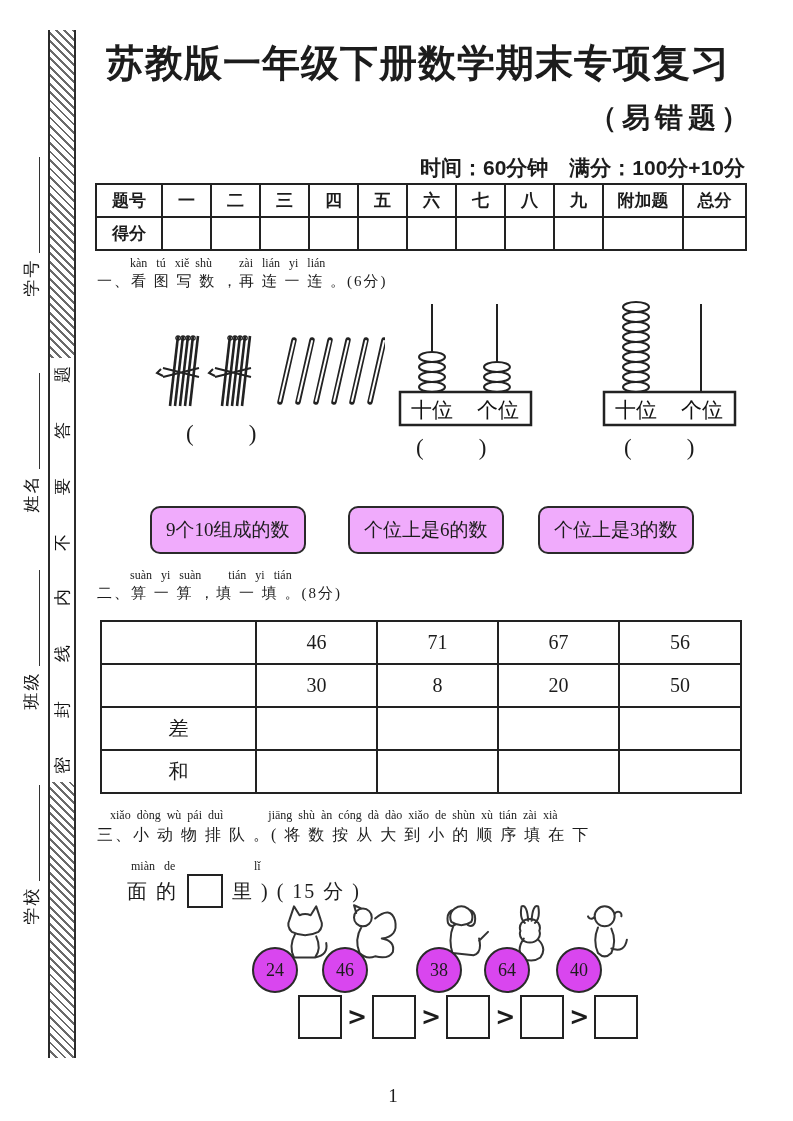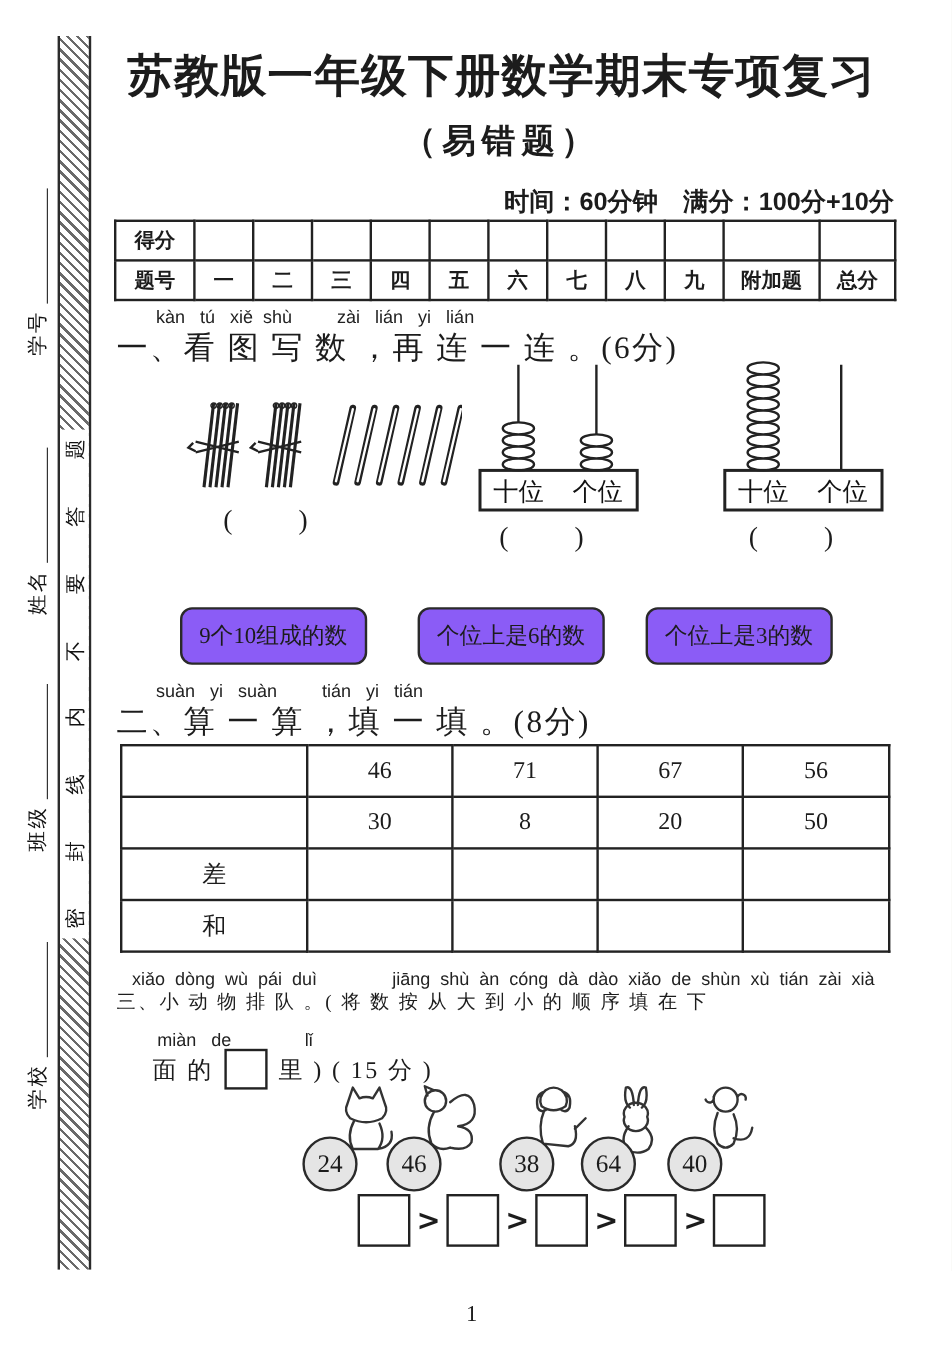--- a/index.html
+++ b/index.html
@@ -15,54 +15,54 @@
   .seal-char{transform:rotate(-90deg);font-size:17px;line-height:1;color:#111;}
 
   .margin-group{position:absolute;left:-46px;width:150px;height:22px;transform:rotate(-90deg);
                 display:flex;align-items:flex-end;justify-content:center;gap:5px;white-space:nowrap;}
   .margin-group .lbl{font-size:17px;letter-spacing:2px;color:#111;line-height:1;}
   .margin-group .blank{width:96px;height:15px;border-bottom:1.6px solid #333;}
 
   
   .title{position:absolute;left:82px;width:672px;top:38px;text-align:center;
          font-size:38px;font-weight:bold;letter-spacing:1px;}
-  .subtitle{position:absolute;left:82px;width:672px;top:99px;text-align:center;
+  .subtitle{position:absolute;left:82px;width:672px;top:99px;text-align:right;
             font-size:28px;font-weight:bold;letter-spacing:5px;}
   .meta{position:absolute;right:48px;top:154px;font-size:21px;font-weight:bold;
         font-family:"Liberation Sans","DejaVu Sans",sans-serif;}
 
   
   .score-table{position:absolute;left:95px;top:183px;width:650px;border-collapse:collapse;table-layout:fixed;}
   .score-table td{border:2px solid #222;height:31px;text-align:center;font-size:17px;font-weight:bold;padding:0;}
 
   
-  .q-pinyin{position:absolute;font-family:Liberation Sans, sans-serif;
-            font-size:15px;color:#222;white-space:pre;}
-  .q-text{position:absolute;font-size:26px;white-space:pre;letter-spacing:2px;}
+  .q-pinyin{position:absolute;font-family:Liberation Serif, serif;
+            font-size:12px;color:#222;white-space:pre;}
+  .q-text{position:absolute;font-size:15px;white-space:pre;letter-spacing:2px;}
 
   
   .fig-svg{position:absolute;}
   .paren-answer{position:absolute;font-size:23px;letter-spacing:3px;white-space:pre;}
   .match-box{position:absolute;top:506px;border:2px solid #2a2a2a;border-radius:10px;
-             padding:9px 14px;font-size:19px;white-space:nowrap;background:#8b5cf6;}
+             padding:9px 14px;font-size:19px;white-space:nowrap;background:#f0abfc;}
 
   
   .calc-table{position:absolute;left:100px;top:620px;width:640px;border-collapse:collapse;table-layout:fixed;}
   .calc-table td{border:2px solid #222;height:41px;text-align:center;font-size:20px;padding:0;}
 
   
   .q3-line2{position:absolute;left:127px;top:874px;display:flex;align-items:center;
             font-size:20px;letter-spacing:2px;white-space:pre;}
   .inline-box{width:32px;height:30px;border:2px solid #222;margin:0 9px;background:#fff;}
 
   .animal-item{position:absolute;top:903px;width:80px;height:92px;}
   .animal-item svg{position:absolute;top:0;right:1px;width:54px;height:60px;}
   .num-circle{position:absolute;left:0;bottom:2px;width:42px;height:42px;border:2px solid #2a2a2a;
-              border-radius:50%;background:#e5e5e5;display:flex;align-items:center;justify-content:center;
-              font-size:21px;}
+              border-radius:50%;background:#d946ef;display:flex;align-items:center;justify-content:center;
+              font-size:18px;}
 
   .order-row{position:absolute;left:295px;top:995px;display:flex;align-items:center;}
   .order-box{width:40px;height:40px;border:2.5px solid #222;margin:0 3px;background:#fff;}
   .gt{font-size:24px;font-weight:bold;margin:0 2px;font-family:"DejaVu Sans",sans-serif;line-height:1;}
 
   .page-num{position:absolute;left:0;width:786px;top:1085px;text-align:center;font-size:19px;}
 </style>
 </head>
 <body>
 
@@ -113,47 +113,47 @@
       <col style="width:49px">
         <col style="width:49px">
         <col style="width:49px">
         <col style="width:49px">
       <col style="width:49px">
         <col style="width:49px">
         <col style="width:80px">
         <col style="width:63px">
     </colgroup>
     <tbody>
-        <tr>
-          <td>得分</td>
-          <td></td>
-          <td></td>
-          <td></td>
-          <td></td>
-          <td></td>
-          <td></td>
-          <td></td>
-          <td></td>
-          <td></td>
-          <td></td>
-          <td></td>
-        </tr>
         <tr>
           <td>题号</td>
           <td>一</td>
           <td>二</td>
           <td>三</td>
           <td>四</td>
           <td>五</td>
           <td>六</td>
           <td>七</td>
           <td>八</td>
           <td>九</td>
           <td>附加题</td>
           <td>总分</td>
+        </tr>
+        <tr>
+          <td>得分</td>
+          <td></td>
+          <td></td>
+          <td></td>
+          <td></td>
+          <td></td>
+          <td></td>
+          <td></td>
+          <td></td>
+          <td></td>
+          <td></td>
+          <td></td>
         </tr>
       </tbody>
   </table>
 
   <div class="q-pinyin" style="left:130px;top:256px">kàn   tú   xiě  shù         zài   lián   yi   lián</div>
   <div class="q-text" style="left:97px;top:272px">一、看 图 写 数 ，再 连 一 连 。(6分)</div>
 
   <svg class="fig-svg" style="left:150px;top:330px" width="235" height="92" viewBox="0 0 235 92">
       <g transform="translate(20,6)">
         <line x1="8" y1="0" x2="0" y2="70" stroke="#222" stroke-width="2.6"></line>

